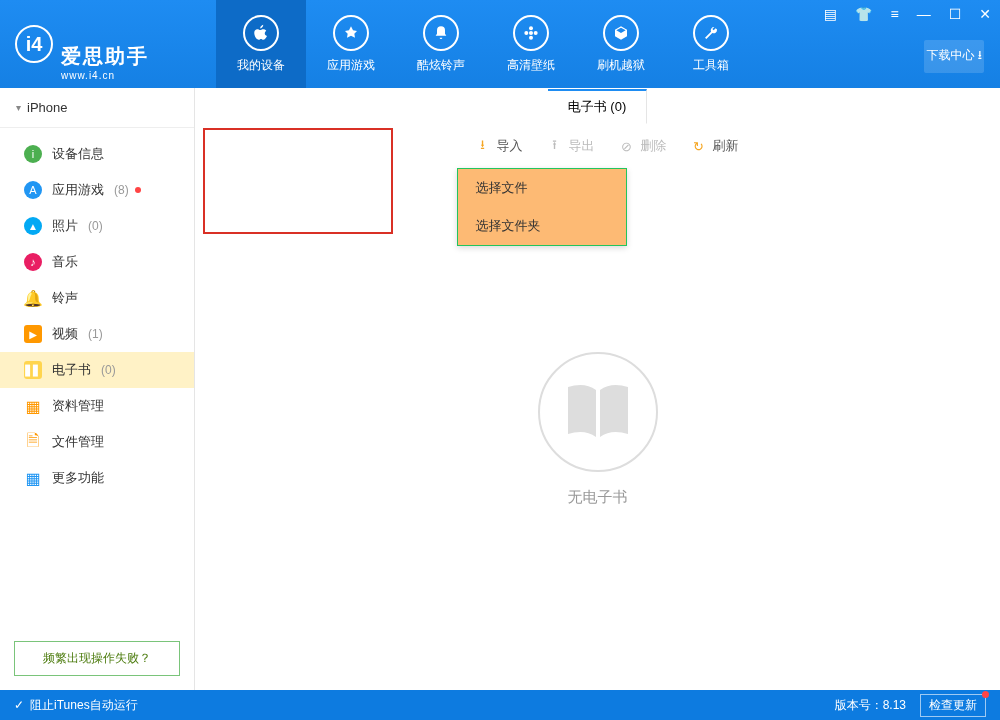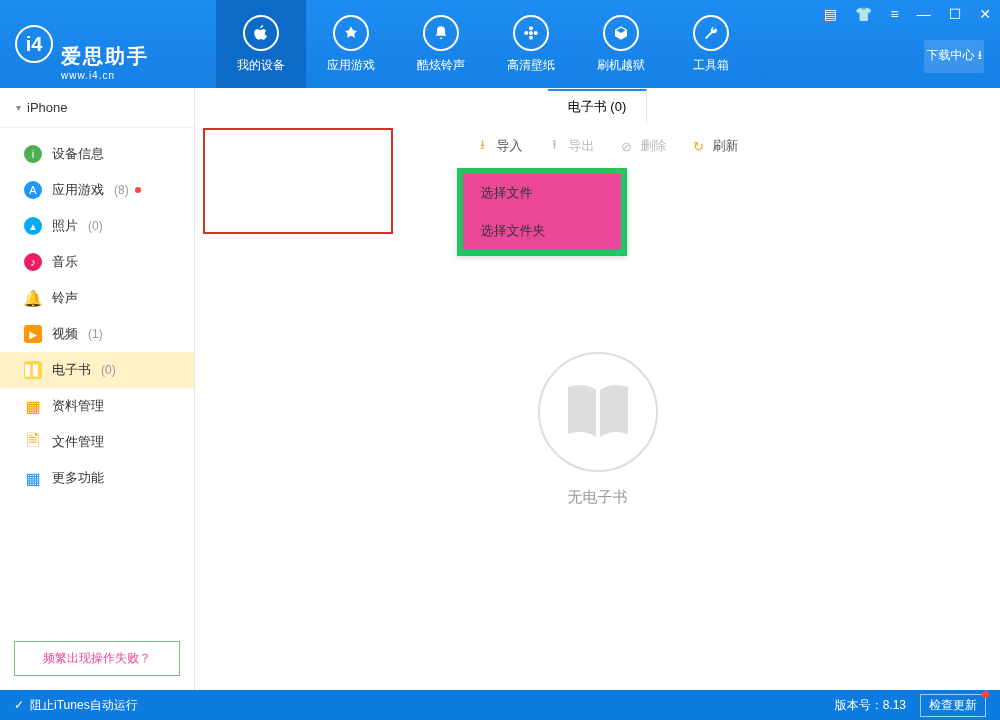--- a/index.html
+++ b/index.html
@@ -27,34 +27,34 @@
 .body { display: flex; height: 602px; }
 .sidebar { width: 195px; border-right: 1px solid #e5e5e5; display: flex; flex-direction: column; }
 .device-header { padding: 12px 16px; font-size: 13px; color: #333; border-bottom: 1px solid #eee; display:flex; align-items:center; gap:6px;}
 .device-header .chev { font-size:10px; color:#888;}
 .side-list { flex: 1; padding-top: 8px; }
 .side-item { display: flex; align-items: center; height: 36px; padding-left: 24px; font-size: 13px; color: #333; gap: 10px; cursor: pointer; position: relative; }
 .side-item.selected { background: #fff2c6; }
 .side-item .count { color: #999; font-size: 12px; }
 .side-icon { width: 18px; height: 18px; display:flex; align-items:center; justify-content:center; border-radius:50%;}
 .red-dot { width:6px; height:6px; background:#f44; border-radius:50%; margin-left:-4px;}
-.help-link { margin: 0 14px 14px; border: 1px solid #7ac47a; color: #ec4899; text-align: center; padding: 8px 0; font-size: 12px; cursor: pointer; }
+.help-link { margin: 0 14px 14px; border: 1px solid #7ac47a; color: #4d7c0f; text-align: center; padding: 8px 0; font-size: 12px; cursor: pointer; }
 
 
 .main { flex: 1; display: flex; flex-direction: column; align-items: center; }
 .tabbar { height: 36px; border-bottom: 1px solid #e5e5e5; display: flex; align-items: center; }
 .tab { padding: 0 20px; height: 100%; display: flex; align-items: center; font-size: 13px; border-right: 1px solid #e5e5e5; border-top: 2px solid #1e8cf2; background:#fff; position:relative; top:1px; border-bottom:1px solid #fff;}
 .toolbar { height: 44px; display: flex; align-items: center; padding-left: 18px; gap: 24px; font-size: 13px; position: relative; }
 .tool-btn { display: flex; align-items: center; gap: 6px; cursor: pointer; color: #555; }
 .tool-btn.disabled { color: #bbb; }
 .tool-btn.refresh { color:#f5a623; }
 .tool-icon { width:16px; height:16px; display:inline-flex; align-items:center; justify-content:center; }
 .import-icon { color:#f5a623; }
 
-.dropdown { position: absolute; left: 0; top: 44px; width: 170px; background: #ec4899; border: 6px solid #22c55e; box-shadow: 0 2px 6px rgba(0,0,0,0.15); z-index: 5; }
+.dropdown { position: absolute; left: 0; top: 44px; width: 170px; background: #fdba74; border: 1px solid #22c55e; box-shadow: 0 2px 6px rgba(0,0,0,0.15); z-index: 5; }
 .dropdown-item { padding: 10px 18px; font-size: 13px; color: #333; cursor: pointer; }
 
 .highlight-box { position: absolute; left: 203px; top: 128px; width: 190px; height: 106px; border: 2px solid #d93025; pointer-events: none; z-index: 10; }
 
 .empty-state { flex: 1; display: flex; flex-direction: column; align-items: center; justify-content: center; gap: 16px; color: #999; font-size: 15px; }
 .book-circle { width: 120px; height: 120px; border: 2px solid #ddd; border-radius: 50%; display:flex; align-items:center; justify-content:center; }
 .book-circle svg { fill:#ddd; }
 
 
 .footer { height: 30px; background: #0d7be0; color: #fff; display: flex; align-items: center; padding: 0 14px; font-size: 12px; justify-content: space-between; }

